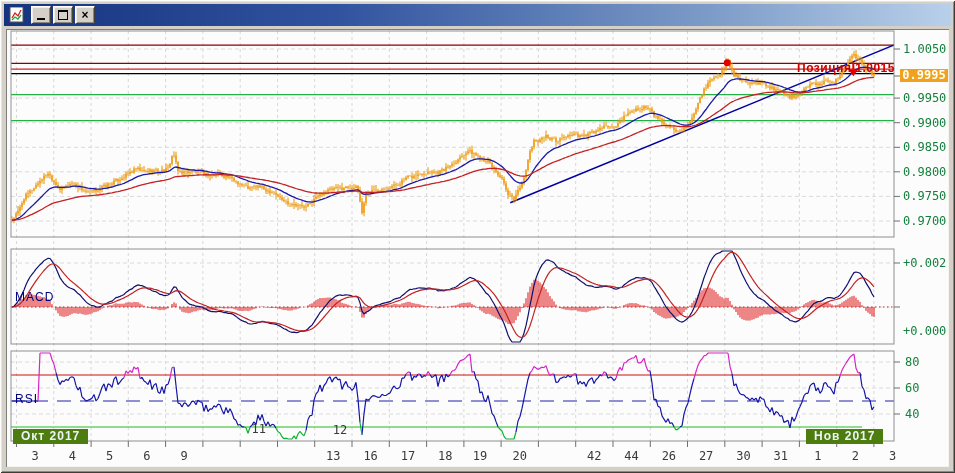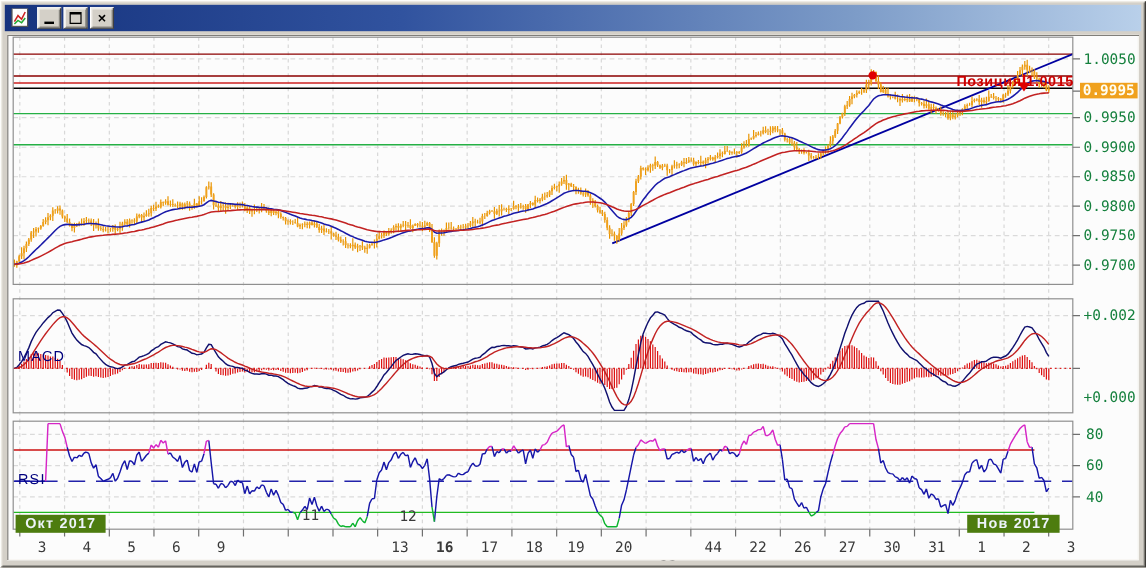--- a/index.html
+++ b/index.html
@@ -136,28 +136,28 @@
         <div class="axis-lbl" style="left: 905px; top: 407px;">40</div>
         <div class="day-lbl" style="left: 35.1px; top: 449px;">3</div>
         <div class="day-lbl" style="left: 72.38px; top: 449px;">4</div>
         <div class="day-lbl" style="left: 109.66px; top: 449px;">5</div>
         <div class="day-lbl" style="left: 146.94px; top: 449px;">6</div>
         <div class="day-lbl" style="left: 184.22px; top: 449px;">9</div>
         <div class="day-lbl" style="left: 221.5px; top: 449px; margin-top: 36px;">10</div>
         <div class="day-lbl" style="left: 258.78px; top: 422px;">11</div>
         <div class="day-lbl" style="left: 296.06px; top: 423px; margin-left: 44px;">12</div>
         <div class="day-lbl" style="left: 333.34px; top: 449px;">13</div>
-        <div class="day-lbl" style="left: 370.62px; top: 449px; font-weight: bold;">16</div>
+        <div class="day-lbl" style="left: 370.62px; top: 449px;">16</div>
         <div class="day-lbl" style="left: 407.9px; top: 449px;">17</div>
         <div class="day-lbl" style="left: 445.18px; top: 449px;">18</div>
         <div class="day-lbl" style="left: 480px; top: 449px;">19</div>
         <div class="day-lbl" style="left: 519.74px; top: 449px;">20</div>
         <div class="day-lbl" style="left: 557.02px; top: 449px; margin-top: 16px;">23</div>
-        <div class="day-lbl" style="left: 594.3px; top: 449px;">44</div>
-        <div class="day-lbl" style="left: 631.58px; top: 449px;">22</div>
+        <div class="day-lbl" style="left: 594.3px; top: 449px;">42</div>
+        <div class="day-lbl" style="left: 631.58px; top: 449px;">44</div>
         <div class="day-lbl" style="left: 668.86px; top: 449px;">26</div>
         <div class="day-lbl" style="left: 706.14px; top: 449px;">27</div>
         <div class="day-lbl" style="left: 743.42px; top: 449px;">30</div>
         <div class="day-lbl" style="left: 780.7px; top: 449px;">31</div>
         <div class="day-lbl" style="left: 817.98px; top: 449px;">1</div>
         <div class="day-lbl" style="left: 855.26px; top: 449px;">2</div>
         <div class="day-lbl" style="left: 892.54px; top: 449px;">3</div>
       </div>
   </div>
 </div>

